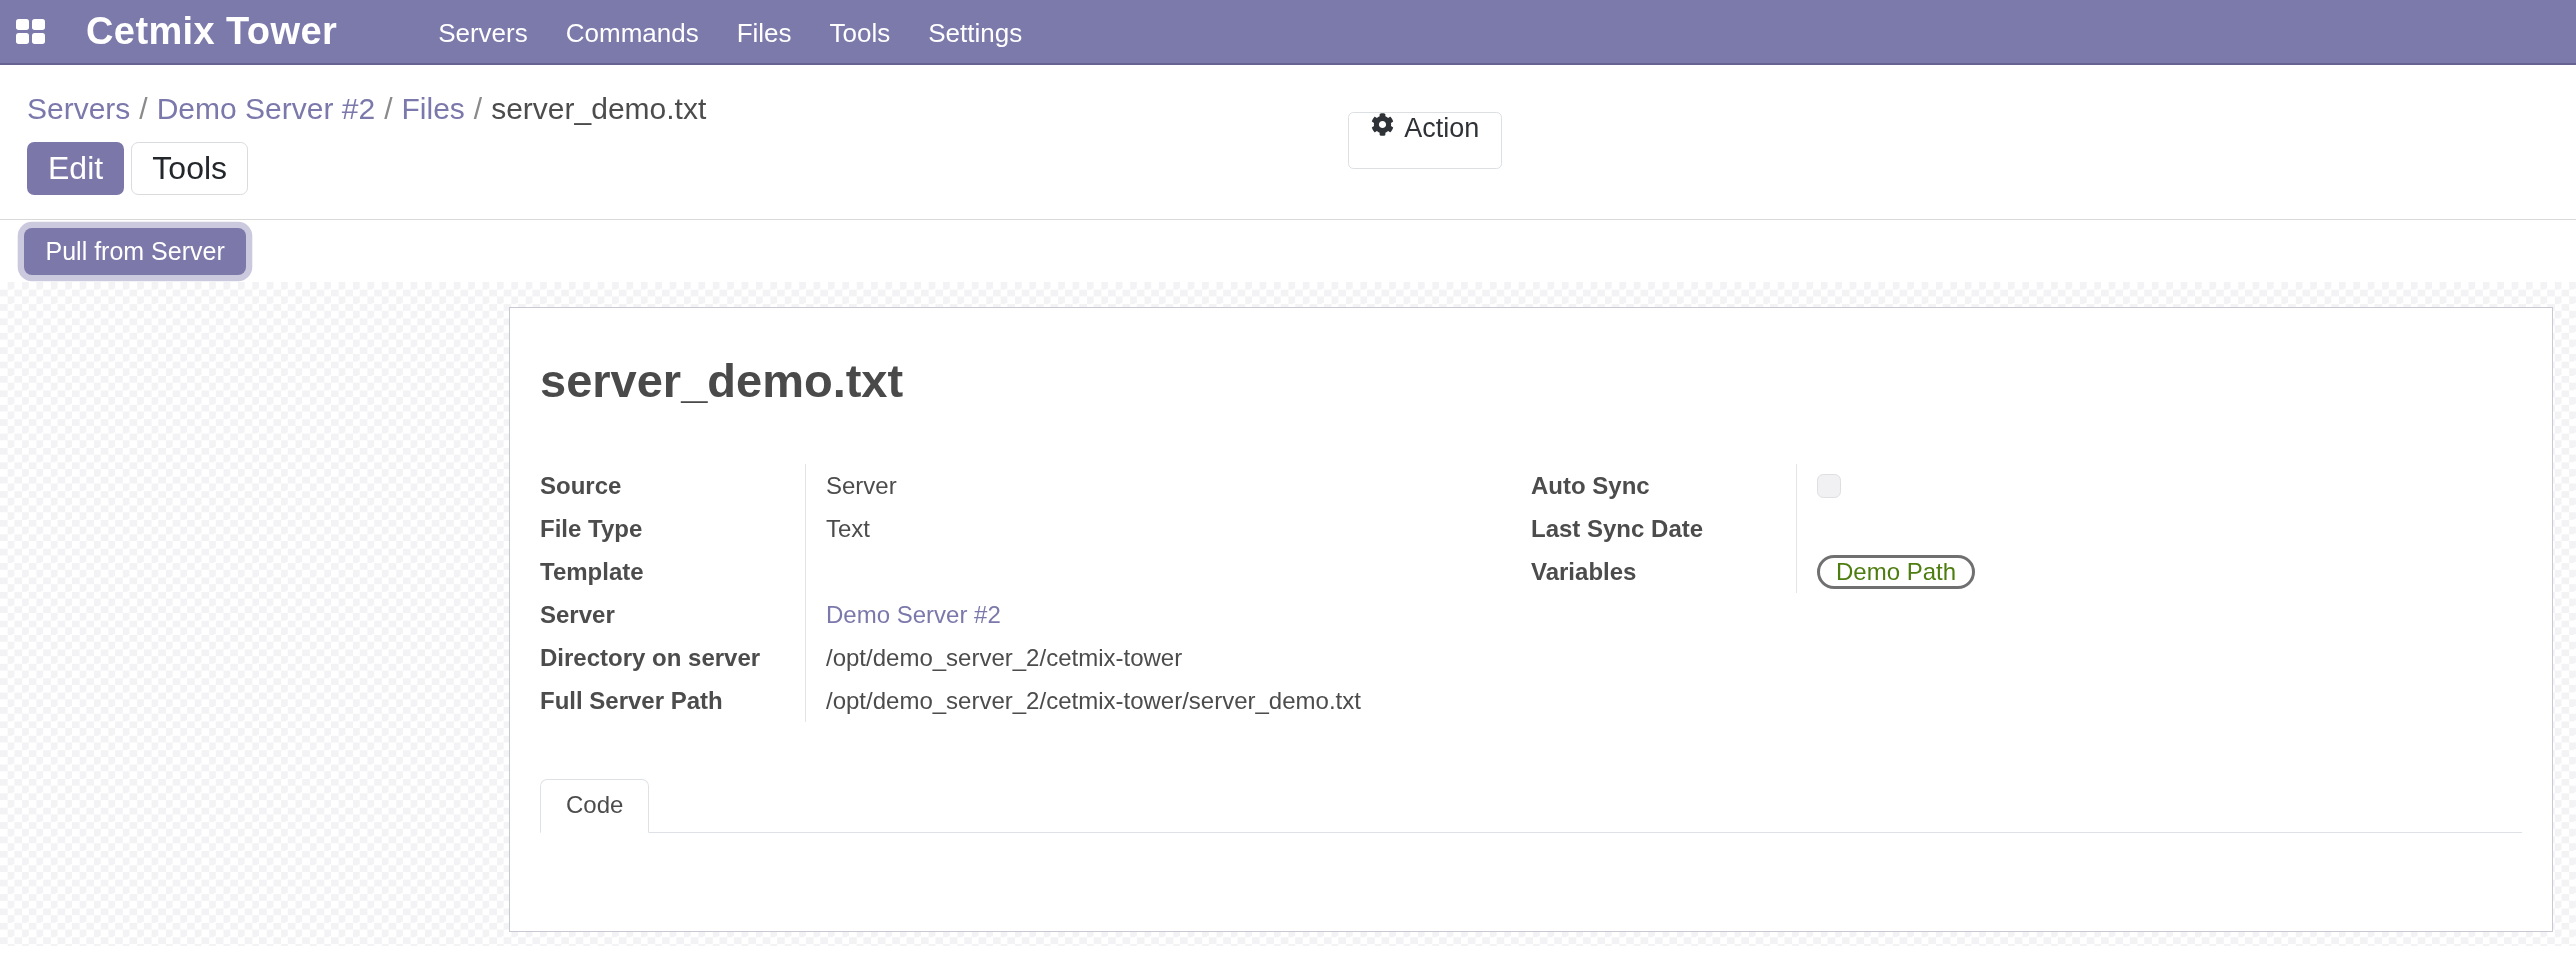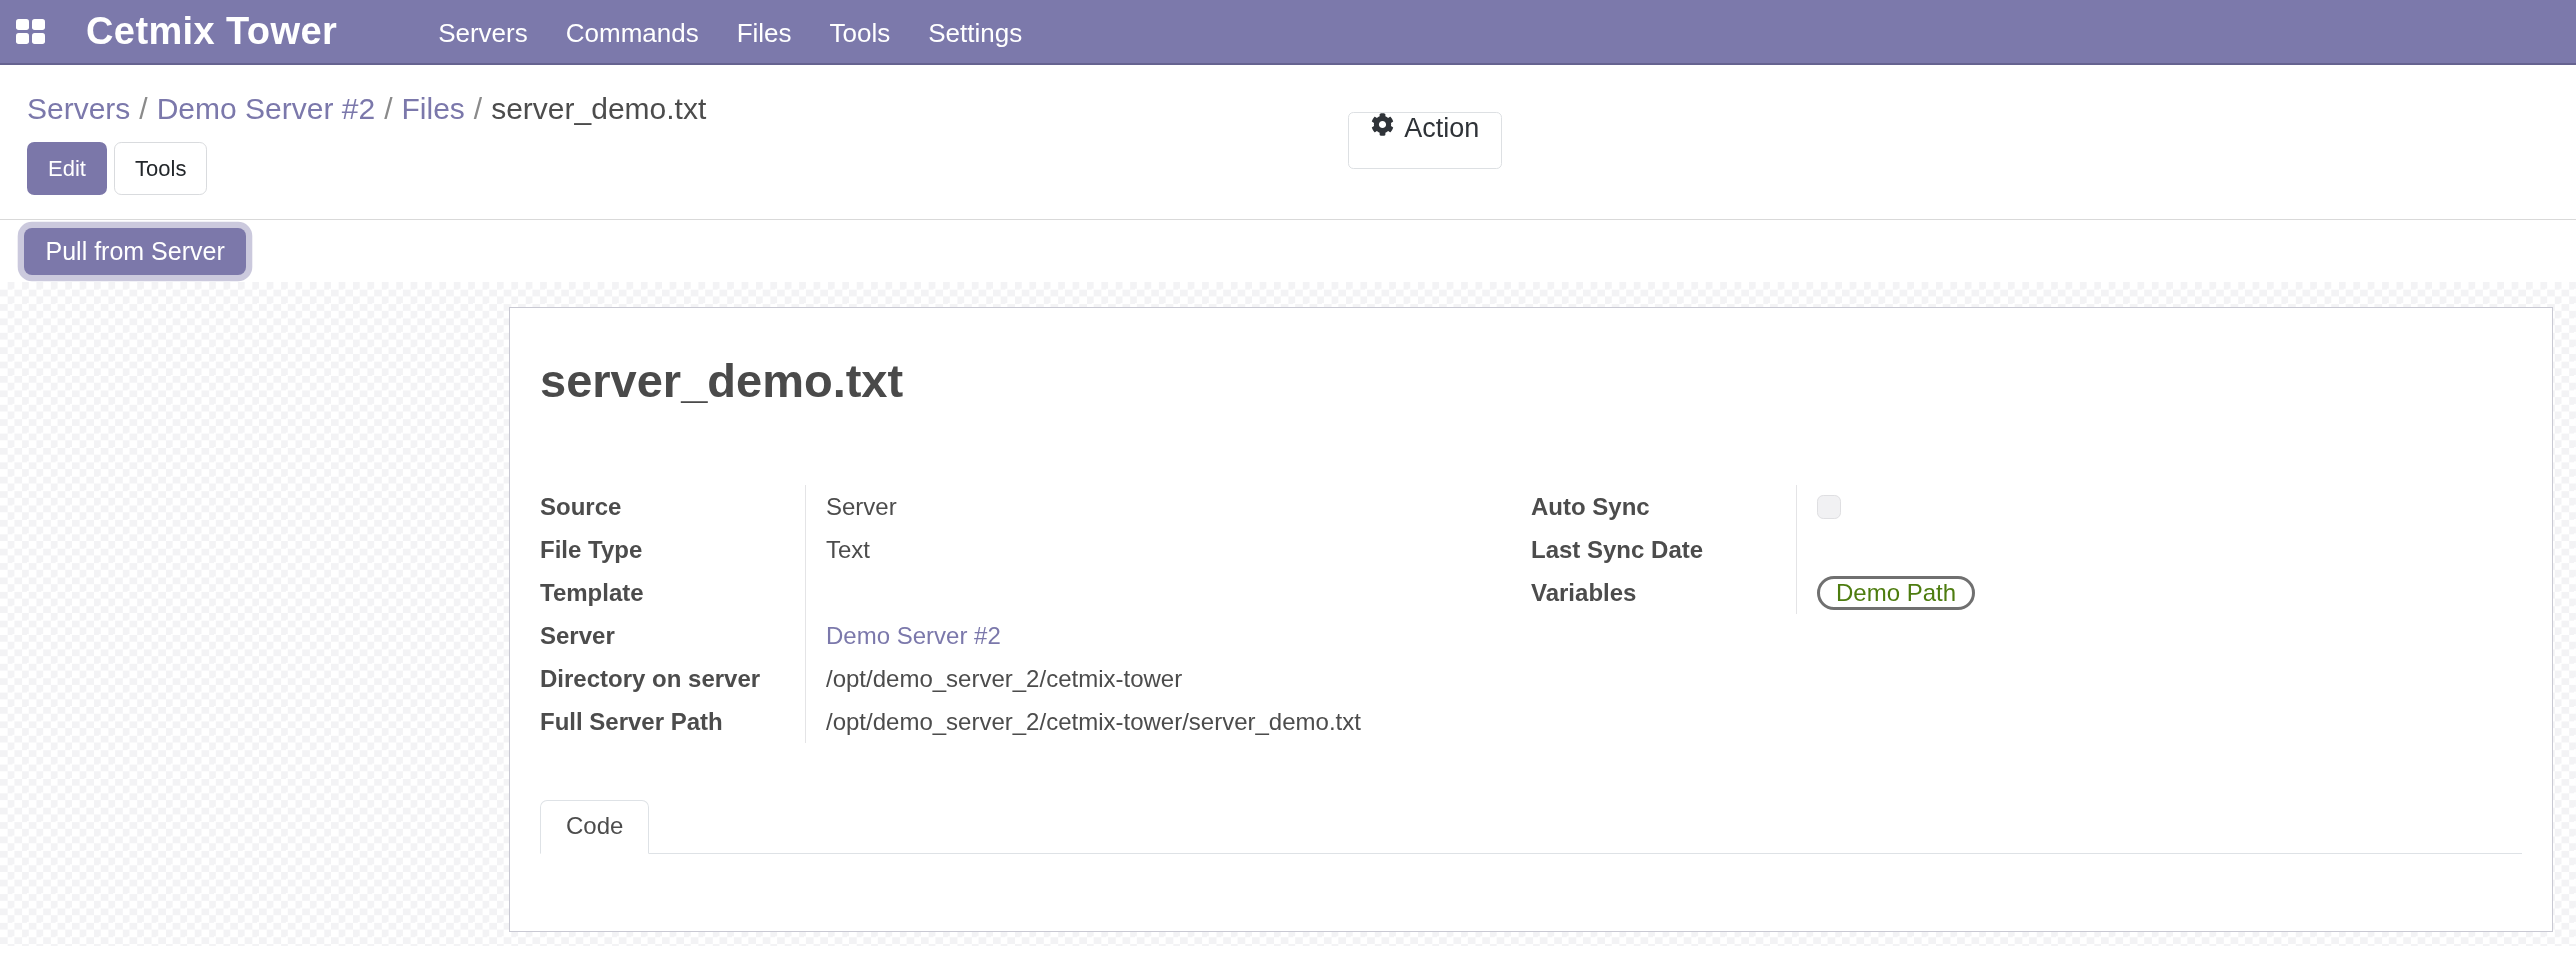--- a/index.html
+++ b/index.html
@@ -17,21 +17,21 @@
   .nav-menu { display:flex; margin-left:101px; column-gap:38px; }
   .nav-item { color:#fff; font-size:26px; cursor:pointer; line-height:81px; height:78px; }
 
   
   .control-panel { height:154px; padding:27px 0 0 27px; position:relative; background:#fff; }
   .breadcrumb { font-size:30px; line-height:34px; }
   .breadcrumb a { color:#7b78ab; text-decoration:none; cursor:pointer; }
   .breadcrumb .sep { color:#8a8a8a; padding:0 9px; }
   .breadcrumb .current { color:#4c4c4c; }
   .cp-buttons { margin-top:16px; display:flex; align-items:flex-start; }
-  .btn { font-size:22px; height:53px; border-radius:7.2px; display:inline-flex;
+  .btn { font-size:32px; height:53px; border-radius:7.2px; display:inline-flex;
          align-items:center; padding:0 20px; cursor:pointer; border:1.8px solid transparent; }
   .btn-primary { background:#7b77a9; color:#fff; }
   .btn-default { background:#fff; color:#23272b; border-color:#d9dbde; margin-left:7.2px; }
   .action-btn { position:absolute; left:1348px; top:47px; height:57px; font-size:27px;
                 background:#fff; color:#2f3338; border:1.8px solid #dde0e3; border-radius:5.4px;
                 display:inline-flex; align-items:flex-start; gap:10.8px; padding:0 21.5px; cursor:pointer; }
   .gear { width:23px; height:23px; fill:#2f3338; }
 
   
   .statusbar { height:63px; border-top:1.8px solid #d9d9d9; background:#fff;
@@ -40,21 +40,21 @@
               border-radius:8px; padding:0 21.5px; cursor:pointer;
               box-shadow:0 0 0 6.3px rgba(124,120,170,0.40); }
 
   
   .form-bg { height:664px;
              background:conic-gradient(from 0deg, #f3f3f5 0 25%, #ffffff 0 50%, #f3f3f5 0 75%, #ffffff 0) 0 0 / 14.4px 14.4px; }
   .sheet { width:2044px; height:625px; margin-left:509px; position:relative; top:25px;
            background:#fff; border:1.8px solid #c9c9d3; padding:0 30px; }
   .sheet-title { margin-top:47px; font-size:47px; line-height:52px; font-weight:700; color:#4a4a4a; }
 
-  .field-group { display:flex; margin-top:78px; }
+  .field-group { display:flex; margin-top:57px; }
   .col { width:50%; }
   .frow { display:flex; min-height:43px; align-items:center; }
   .flabel { width:265px; font-weight:700; font-size:24px; line-height:27px; padding-right:14.4px; }
   .fvalue { flex:1; border-left:1.8px solid #e4e4e6; padding-left:20px; font-size:24px;
             line-height:29px; min-height:43px; display:flex; align-items:center; }
   .fvalue a { color:#7b78ab; text-decoration:none; cursor:pointer; }
   .checkbox { width:24px; height:24px; border-radius:6.3px; background:#f1f1f3;
               border:1.8px solid #dfdfe2; cursor:pointer; }
   .tag-pill { display:inline-flex; align-items:center; height:34px; padding:0 16px;
               border:3.6px solid #707070; border-radius:20px; font-size:24px; color:#4d7c0f;

